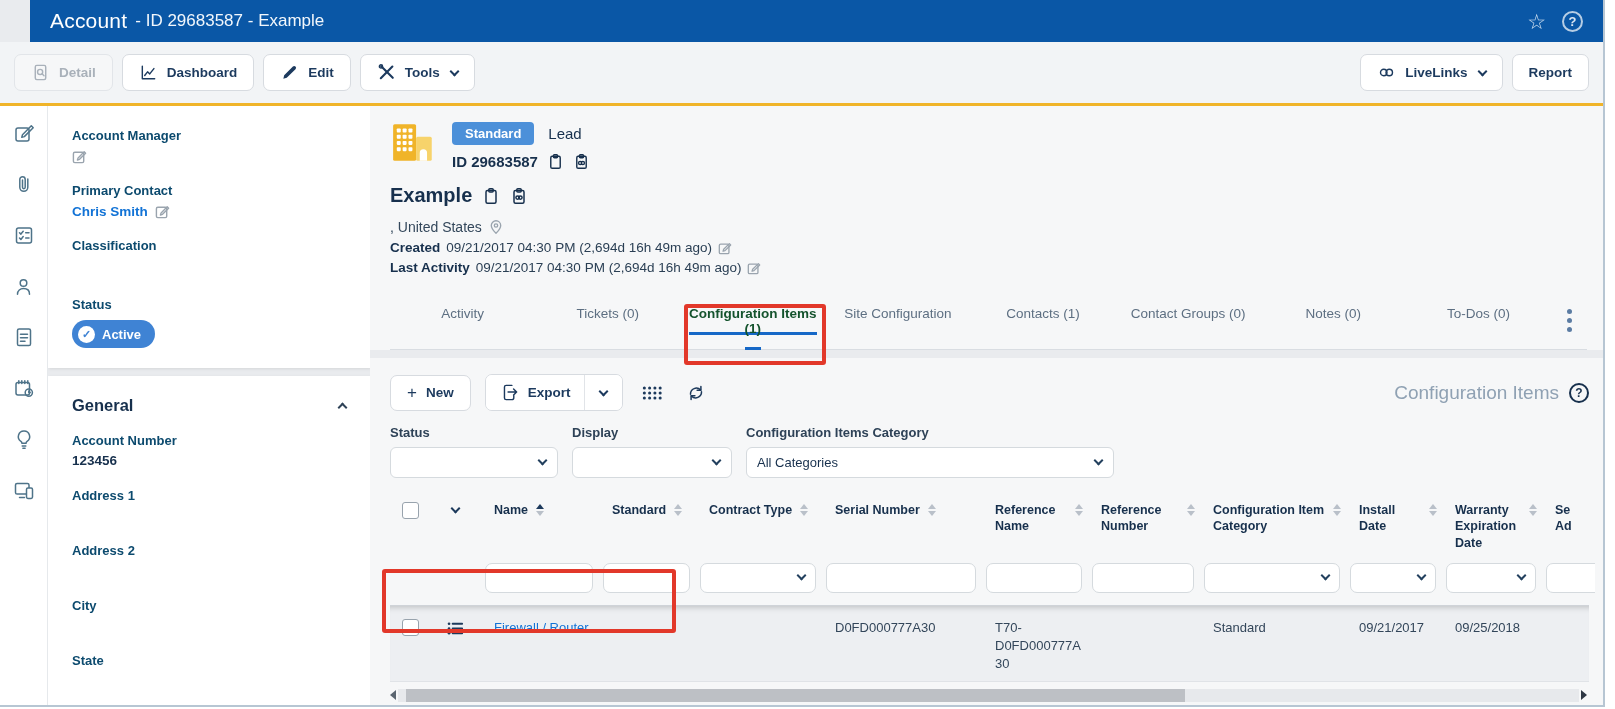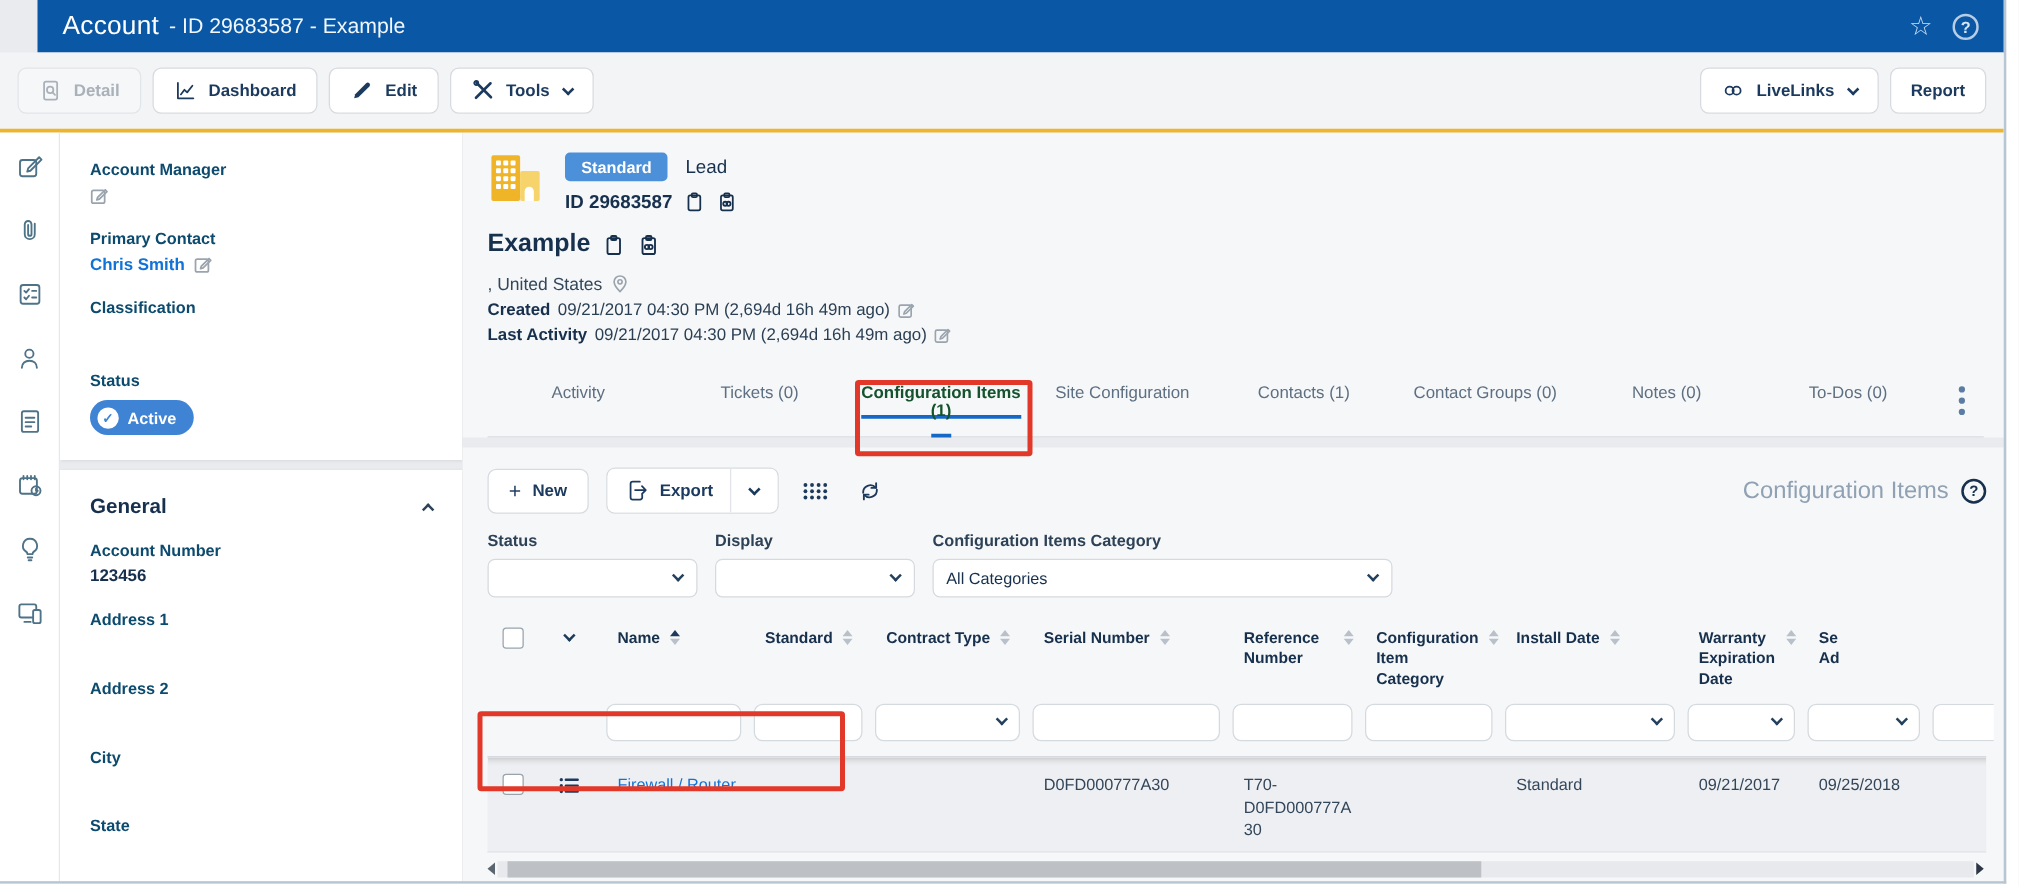--- a/index.html
+++ b/index.html
@@ -552,20 +552,27 @@
                 </span>
             </div>
             <div class="th">
               <span>Serial Number</span>
               <span class="sorts">
                   <i class="car up"></i>
                   <i class="car down"></i>
                 </span>
             </div>
             <div class="th">
+              <span>Reference Name</span>
+              <span class="sorts">
+                  <i class="car up"></i>
+                  <i class="car down"></i>
+                </span>
+            </div>
+            <div class="th">
               <span>Reference Number</span>
               <span class="sorts">
                   <i class="car up"></i>
                   <i class="car down"></i>
                 </span>
             </div>
             <div class="th">
               <span>Configuration Item Category</span>
               <span class="sorts">
                   <i class="car up"></i>

